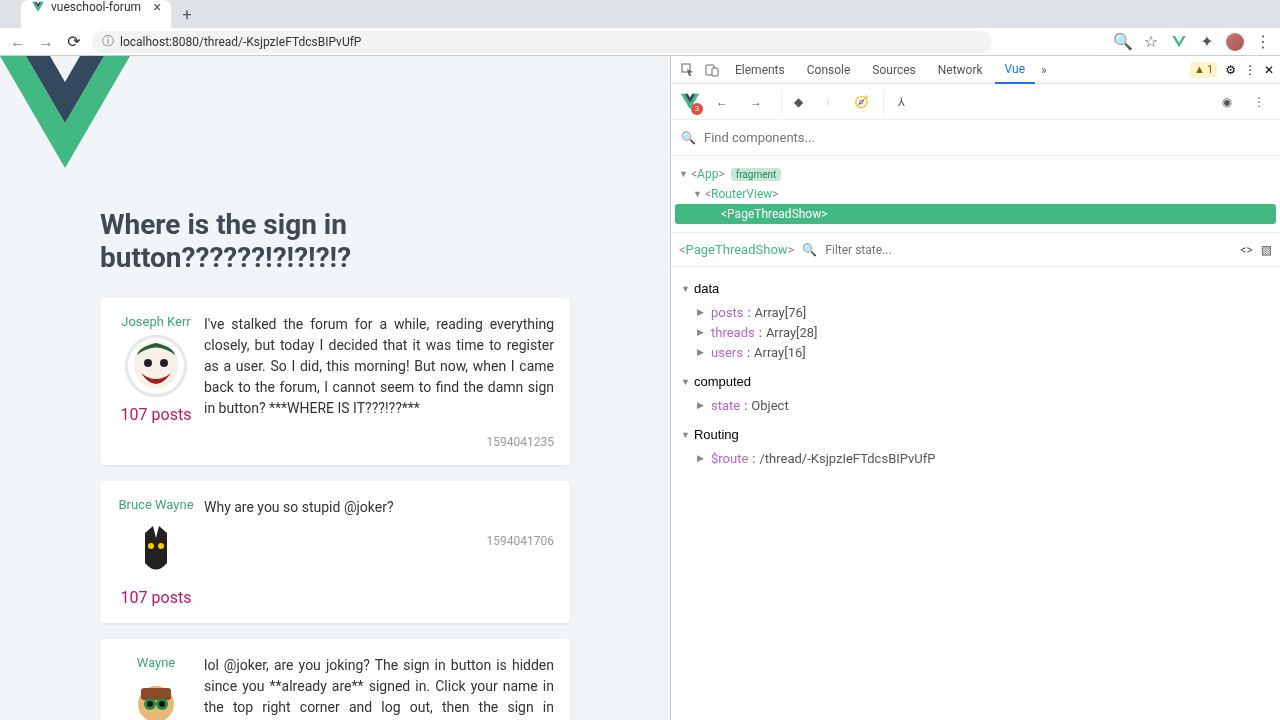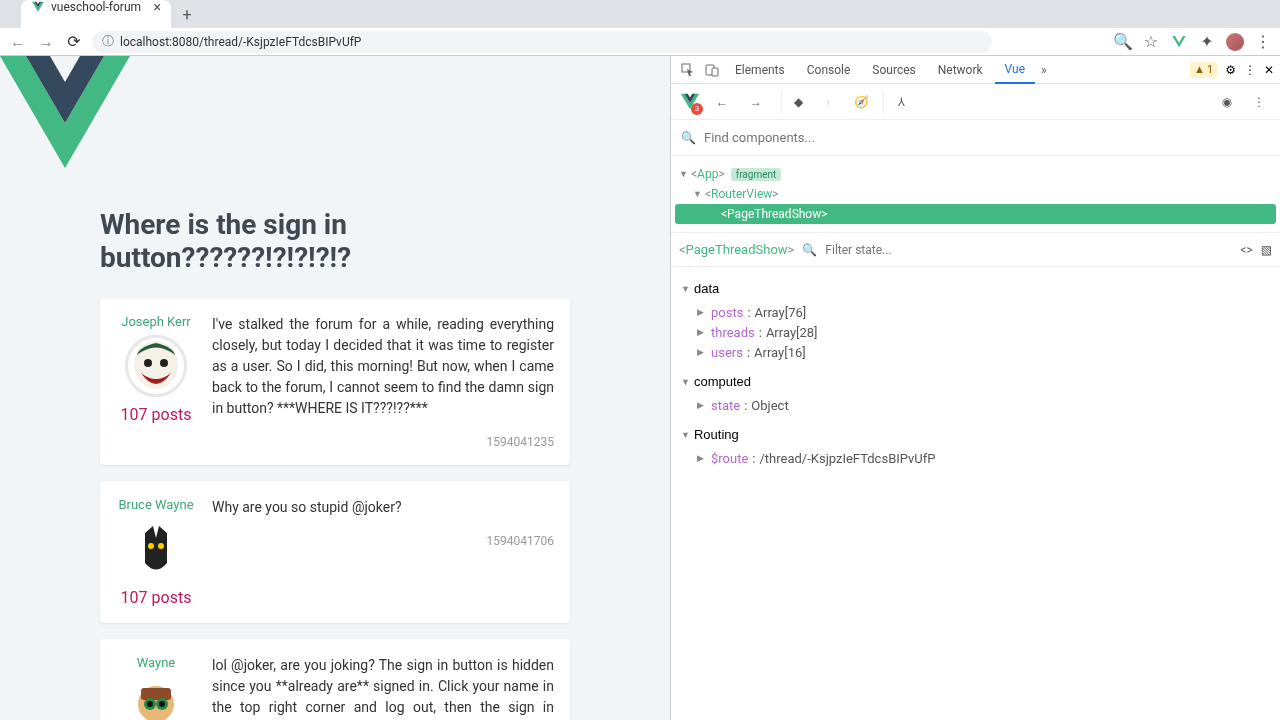--- a/index.html
+++ b/index.html
@@ -27,21 +27,21 @@
 .page-viewport::-webkit-scrollbar { width: 10px; }
 .page-viewport::-webkit-scrollbar-track { background: #eee; }
 .page-viewport::-webkit-scrollbar-thumb { background: #bbb; border-radius: 5px; }
 
 
 .vue-logo { width: 130px; height: 112px; margin: 0 0 40px 0; }
 
 
 .thread-wrap { padding: 0 100px 40px 100px; }
 .thread-title { font-size: 28px; font-weight: 700; color: #404852; margin-bottom: 24px; }
-.post-card { background: #fff; border-radius: 4px; box-shadow: 0 1px 3px rgba(0,0,0,0.08); padding: 16px; margin-bottom: 16px; display: flex; gap: 16px; }
+.post-card { background: #fff; border-radius: 4px; box-shadow: 0 1px 3px rgba(0,0,0,0.08); padding: 16px; margin-bottom: 16px; display: flex; gap: 8px; }
 .post-user { width: 80px; text-align: center; flex-shrink: 0; }
 .post-user-name { color: #3ba776; font-size: 13px; margin-bottom: 6px; display: block; }
 .post-avatar { width: 62px; height: 62px; border-radius: 50%; margin: 0 auto 8px; display: block; background: #ddd; }
 .post-user-posts { font-size: 16px; color: #be185d; }
 .post-body { flex: 1; display: flex; flex-direction: column; }
 .post-text { font-size: 14px; color: #333; line-height: 1.5; text-align: justify; }
 .post-ts { font-size: 12px; color: #999; text-align: right; margin-top: 16px; }
 
 
 .devtools { width: 610px; background: #fff; border-left: 1px solid #ccc; display: flex; flex-direction: column; font-size: 12px; }

